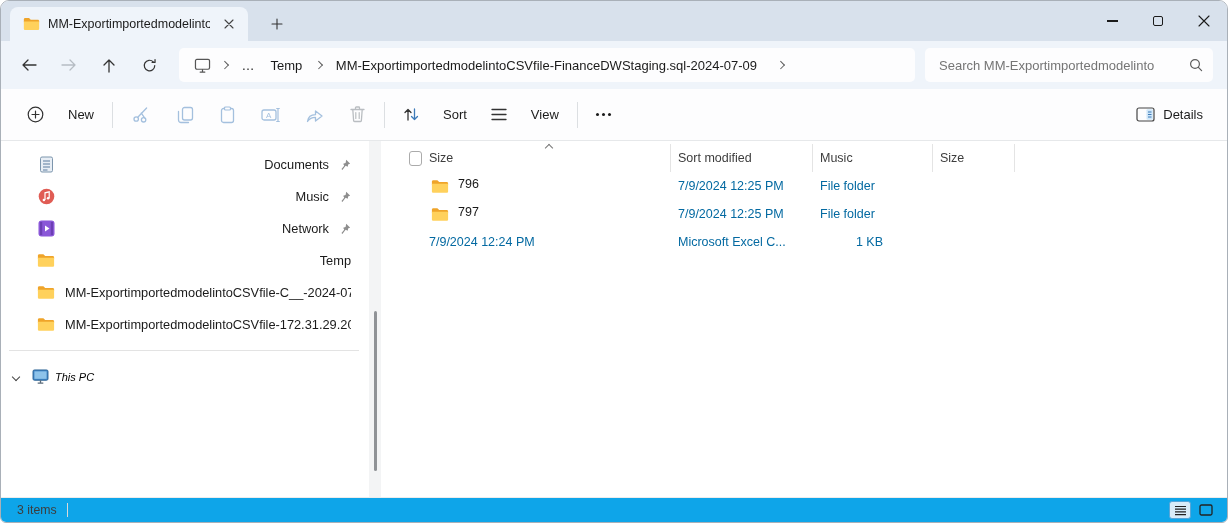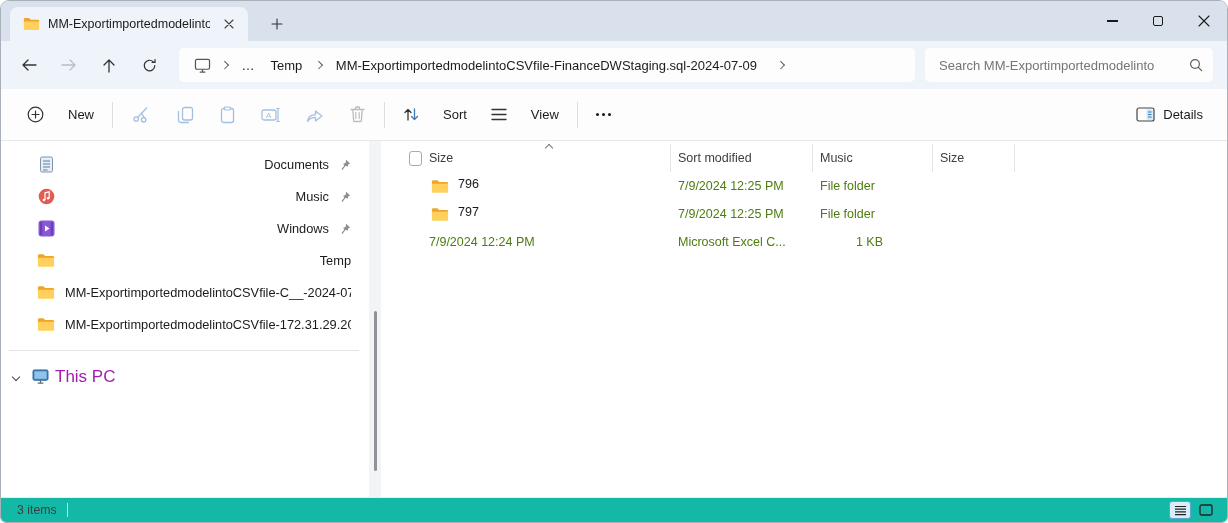--- a/index.html
+++ b/index.html
@@ -53,42 +53,42 @@
   
   .content { flex:1; display:flex; min-height:0; position:relative; }
   .sidebar { width:382px; flex:0 0 auto; padding-top:8px; position:relative; overflow:hidden; }
   .side-item { height:31px; display:flex; align-items:center; padding:0 14px 0 36px; gap:10px; border-radius:4px; margin:0 18px 1px 0; white-space:nowrap; overflow:hidden;text-align:right; }
   .side-item .slabel { font-size:12.8px; color:#1b1b1b; overflow:hidden; white-space:nowrap; flex:1; }
   .side-item .pin { margin-left:auto; flex:0 0 auto; }
   .sicon { width:18px; height:18px; flex:0 0 auto; display:flex; align-items:center; justify-content:center; }
   .side-divider { height:1px; background:#e3e3e3; margin:10px 24px 10px 8px; }
   .tree-item { height:31px; display:flex; align-items:center; gap:6px; padding:0 14px 0 10px; margin:0 18px 1px 0; border-radius:4px; white-space:nowrap; }
   .tree-item.selected { background:#e3e6e9; margin-right:16px; }
-  .tree-item .slabel { font-size:17px; color:#a21caf; }
+  .tree-item .slabel { font-size:11px; color:#000000;font-style:italic; }
   .chev-right { width:6px; height:6px; border-right:1.3px solid #666; border-top:1.3px solid #666; transform:rotate(45deg); margin-right:4px; flex:0 0 auto; }
   .chev-down  { width:6px; height:6px; border-right:1.3px solid #444; border-top:1.3px solid #444; transform:rotate(135deg); margin-right:4px; flex:0 0 auto; }
   .side-scroll-track { position:absolute; right:2px; top:0; width:12px; height:100%; background:#f3f4f5; }
   .side-scroll-thumb { position:absolute; right:4px; top:170px; width:3px; height:160px; background:#8f9296; border-radius:2px; }
 
   
   .mainpane { flex:1; min-width:0; display:flex; flex-direction:column; padding-top:3px; }
   .grid-row { display:grid; grid-template-columns:26px 249px 142px 120px 82px; align-items:center; }
   .list-header { height:28px; margin-left:13px; color:#3d3d3d; font-size:12.5px; }
   .hcell { height:100%; display:flex; align-items:center; padding-left:7px; position:relative; }
   .hcell.bordered { border-right:1px solid #e4e4e4; }
   .sort-caret { position:absolute; top:1px; left:50%; width:6px; height:6px; border-right:1.2px solid #777; border-top:1.2px solid #777; transform:rotate(-45deg); }
   .checkbox { width:15px; height:15px; border:1px solid #ababab; border-radius:3px; background:#fff; margin-left:6px; }
   .file-row { height:28px; margin-left:13px; border-radius:4px; font-size:12.5px; }
-  .fcell { padding-left:7px; color:#4d7c0f; white-space:nowrap; overflow:hidden; }
+  .fcell { padding-left:7px; color:#0369a1; white-space:nowrap; overflow:hidden; }
   .fcell.name { color:#191919; display:flex; align-items:flex-start; gap:9px; padding-left:8px; }
   .fcell.size { text-align:center; padding-right:14px; }
   .ficon { width:19px; height:19px; flex:0 0 auto; display:flex; align-items:center; justify-content:center; }
 
   
-  .statusbar { height:25px; border-top:1px solid #ececec; display:flex; align-items:center; padding:0 10px 0 16px; flex:0 0 auto; background:#14b8a6; }
+  .statusbar { height:25px; border-top:1px solid #ececec; display:flex; align-items:center; padding:0 10px 0 16px; flex:0 0 auto; background:#0ea5e9; }
   .status-count { font-size:12.3px; color:#3d3d3d; }
   .status-sep { width:1px; height:14px; background:#d9d9d9; margin:0 10px; }
   .view-toggles { margin-left:auto; display:flex; gap:4px; align-items:center; }
   .vt-btn { width:22px; height:18px; display:flex; align-items:center; justify-content:center; border-radius:3px; border:1px solid transparent; }
   .vt-btn.active { background:#d9ecf8; border:1px solid #58a6d8; }
   svg { display:block; }
 </style>
 </head>
 <body>
 
@@ -302,21 +302,21 @@
               <span>
                 <svg width="17" height="17" viewBox="0 0 17 17">
                   <rect x="0.5" y="0.5" width="16" height="16" rx="3" fill="#8a57d8"></rect>
                   <rect x="2" y="2" width="2.2" height="13" fill="#6c3fb4"></rect>
                   <rect x="12.8" y="2" width="2.2" height="13" fill="#6c3fb4"></rect>
                   <path d="M7 5.5l4.5 3L7 11.5z" fill="#fff"></path>
                 </svg>
               </span>
 
             </span>
-            <span class="slabel">Windows</span>
+            <span class="slabel">Network</span>
             <span class="pin">
               <svg width="12" height="12" viewBox="0 0 12 12">
                 <path d="M7.2.8l4 4-1.9.5-.6 2.4-2.1-1L3.4 11l-.9-.9 2.7-3.3-1-2.1 2.4-.6z" fill="#8e8e8e"></path>
               </svg>
             </span>
           </div>
 
           <div class="side-item">
             <span class="sicon">
 

